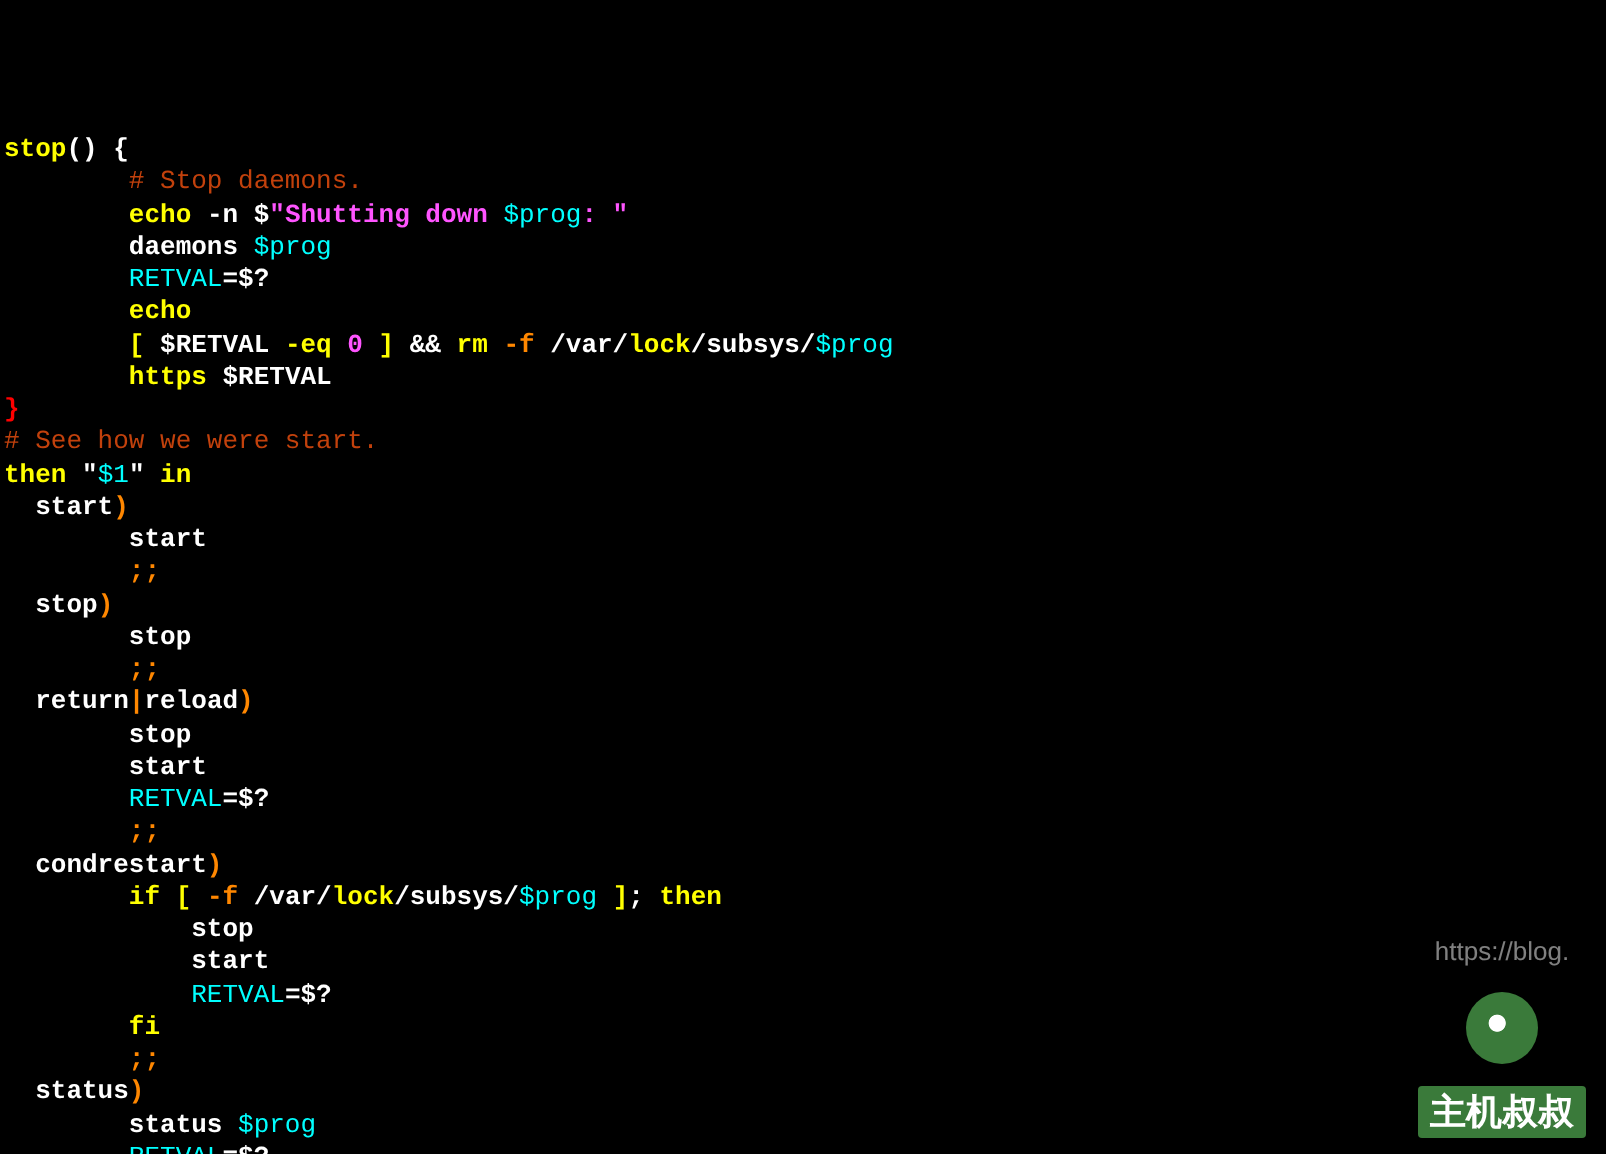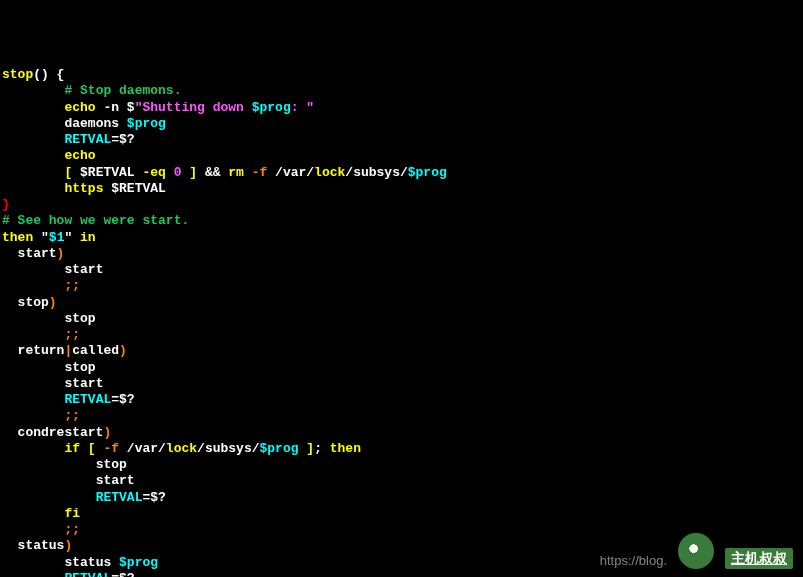--- a/index.html
+++ b/index.html
@@ -11,58 +11,58 @@
     color: #fff;
     padding: 2px;
     width: 803px;
     height: 577px;
     overflow: hidden;
     white-space: pre;
     position: relative;
   }
   .c-yellow { color: #ffff00; font-weight: bold; }
   .c-white { color: #ffffff; font-weight: bold; }
-  .c-cyan { color: #00ffff; font-weight: bold; }
+  .c-cyan { color: #00ffff; font-weight: normal; }
   .c-magenta { color: #ff55ff; font-weight: bold; }
   .c-orange { color: #ff8700; font-weight: bold; }
   .c-red { color: #ff0000; font-weight: bold; }
-  .c-comment { color: #22c55e; font-weight: bold; }
+  .c-comment { color: #c2410c; font-weight: normal; }
   pre { font-family: inherit; }
   .watermark {
     position: absolute;
     bottom: 8px;
     right: 10px;
     display: flex;
-    align-items: flex-end;
+    align-items: center;
     gap: 11px;
     color: rgba(255,255,255,0.5);
     font-size: 13px;
     font-family: Arial, sans-serif;
+    flex-direction: column;
   }
   .watermark-logo {
     width: 36px;
     height: 36px;
     background: #3a7a3a;
     border-radius: 50%;
     position: relative;
   }
   .watermark-logo::after {
     content: "";
     position: absolute;
     inset: 6px;
     background: radial-gradient(circle at 40% 40%, #fff 20%, transparent 22%);
   }
   .watermark-text {
     color: #fff;
     font-weight: bold;
-    font-size: 14px;
+    font-size: 18px;
     background: #3a7a3a;
     padding: 2px 6px;
     border-radius: 2px;
-    text-decoration: underline;
   }
 </style>
 </head>
 <body>
 
 
 
 <pre><span class="c-yellow">stop</span><span class="c-white">() {</span>
         <span class="c-comment"># Stop daemons.</span>
         <span class="c-yellow">echo</span><span class="c-white"> -n $</span><span class="c-magenta">"Shutting down </span><span class="c-cyan">$prog</span><span class="c-magenta">: "</span>
@@ -73,21 +73,21 @@
         <span class="c-yellow">https</span><span class="c-white"> $RETVAL</span>
 <span class="c-red">}</span>
 <span class="c-comment"># See how we were start.</span>
 <span class="c-yellow">then</span><span class="c-white"> "</span><span class="c-cyan">$1</span><span class="c-white">"</span><span class="c-yellow"> in</span>
 <span class="c-white">  start</span><span class="c-orange">)</span>
         <span class="c-white">start</span>
         <span class="c-orange">;;</span>
 <span class="c-white">  stop</span><span class="c-orange">)</span>
         <span class="c-white">stop</span>
         <span class="c-orange">;;</span>
-<span class="c-white">  return</span><span class="c-orange">|</span><span class="c-white">called</span><span class="c-orange">)</span>
+<span class="c-white">  return</span><span class="c-orange">|</span><span class="c-white">reload</span><span class="c-orange">)</span>
         <span class="c-white">stop</span>
         <span class="c-white">start</span>
         <span class="c-cyan">RETVAL</span><span class="c-white">=$?</span>
         <span class="c-orange">;;</span>
 <span class="c-white">  condrestart</span><span class="c-orange">)</span>
         <span class="c-yellow">if</span><span class="c-yellow"> [</span><span class="c-orange"> -f</span><span class="c-white"> /var/</span><span class="c-yellow">lock</span><span class="c-white">/subsys/</span><span class="c-cyan">$prog</span><span class="c-yellow"> ]</span><span class="c-white">;</span><span class="c-yellow"> then</span>
             <span class="c-white">stop</span>
             <span class="c-white">start</span>
             <span class="c-cyan">RETVAL</span><span class="c-white">=$?</span>
         <span class="c-yellow">fi</span>

